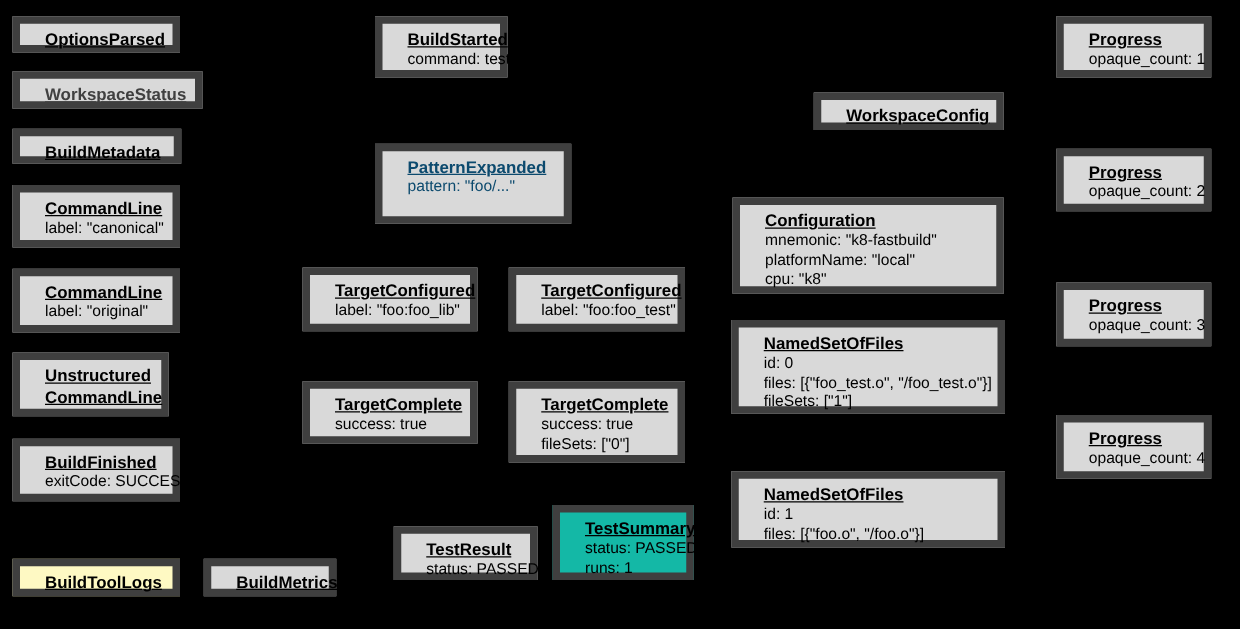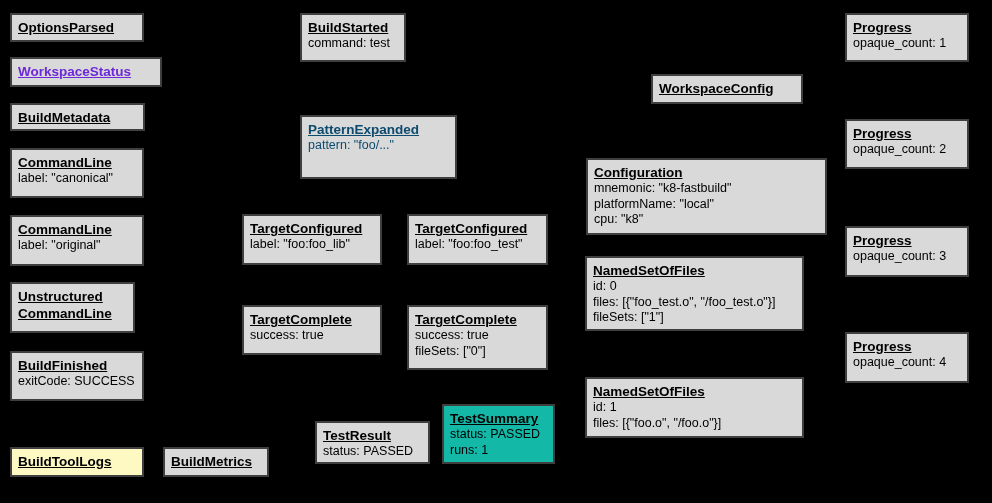--- a/index.html
+++ b/index.html
@@ -12,22 +12,22 @@
     position: relative;
     width: 992px;
     height: 503px;
     background: #000000;
     overflow: hidden;
   }
   .node {
     position: absolute;
     box-sizing: border-box;
     background: #d9d9d9;
-    border: 2px solid #6d28d9;
-    padding: 4px 6px;
+    border: 6px solid #6d28d9;
+    padding: 4px 20px;
     color: #000000;
     overflow: visible;
   }
   .node-title {
     font-size: 13.5px;
     line-height: 17px;
     font-weight: bold;
     text-decoration: underline;
     white-space: nowrap;
   }
@@ -38,21 +38,21 @@
     white-space: nowrap;
   }
 </style>
 </head>
 <body>
 
 <div class="canvas" style="background: rgb(0, 0, 0);">
     <div class="node" style="left: 10px; top: 13px; width: 134px; height: 29px; background: rgb(217, 217, 217); border-color: rgb(63, 63, 63); color: rgb(0, 0, 0);">
       <div class="node-title">OptionsParsed</div>
     </div>
-    <div class="node" style="left: 10px; top: 57px; width: 152px; height: 30px; background: rgb(217, 217, 217); border-color: rgb(63, 63, 63); color: #6d28d9;">
+    <div class="node" style="left: 10px; top: 57px; width: 152px; height: 30px; background: rgb(217, 217, 217); border-color: rgb(63, 63, 63); color: #404040;">
       <div class="node-title">WorkspaceStatus</div>
     </div>
     <div class="node" style="left: 10px; top: 103px; width: 135px; height: 28px; background: rgb(217, 217, 217); border-color: rgb(63, 63, 63); color: rgb(0, 0, 0);">
       <div class="node-title">BuildMetadata</div>
     </div>
     <div class="node" style="left: 10px; top: 148px; width: 134px; height: 50px; background: rgb(217, 217, 217); border-color: rgb(63, 63, 63); color: rgb(0, 0, 0);">
       <div class="node-title">CommandLine</div>
       <div class="node-field">label: "canonical"</div>
     </div>
     <div class="node" style="left: 10px; top: 215px; width: 134px; height: 51px; background: rgb(217, 217, 217); border-color: rgb(63, 63, 63); color: rgb(0, 0, 0);">
@@ -103,21 +103,21 @@
       <div class="node-field">status: PASSED</div>
     </div>
     <div class="node" style="left: 442px; top: 404px; width: 113px; height: 60px; background: #14b8a6; border-color: rgb(63, 63, 63); color: rgb(0, 0, 0);">
       <div class="node-title">TestSummary</div>
       <div class="node-field">status: PASSED</div>
       <div class="node-field">runs: 1</div>
     </div>
     <div class="node" style="left: 651px; top: 74px; width: 152px; height: 30px; background: rgb(217, 217, 217); border-color: rgb(63, 63, 63); color: rgb(0, 0, 0);">
       <div class="node-title">WorkspaceConfig</div>
     </div>
-    <div class="node" style="left: 586px; top: 158px; width: 241px; height: 77px; background: rgb(217, 217, 217); border-color: rgb(63, 63, 63); color: rgb(0, 0, 0);">
+    <div class="node" style="left: 586px; top: 158px; width: 217px; height: 77px; background: rgb(217, 217, 217); border-color: rgb(63, 63, 63); color: rgb(0, 0, 0);">
       <div class="node-title">Configuration</div>
       <div class="node-field">mnemonic: "k8-fastbuild"</div>
       <div class="node-field">platformName: "local"</div>
       <div class="node-field">cpu: "k8"</div>
     </div>
     <div class="node" style="left: 585px; top: 256px; width: 219px; height: 75px; background: rgb(217, 217, 217); border-color: rgb(63, 63, 63); color: rgb(0, 0, 0);">
       <div class="node-title">NamedSetOfFiles</div>
       <div class="node-field">id: 0</div>
       <div class="node-field">files: [{"foo_test.o", "/foo_test.o"}]</div>
       <div class="node-field">fileSets: ["1"]</div>

